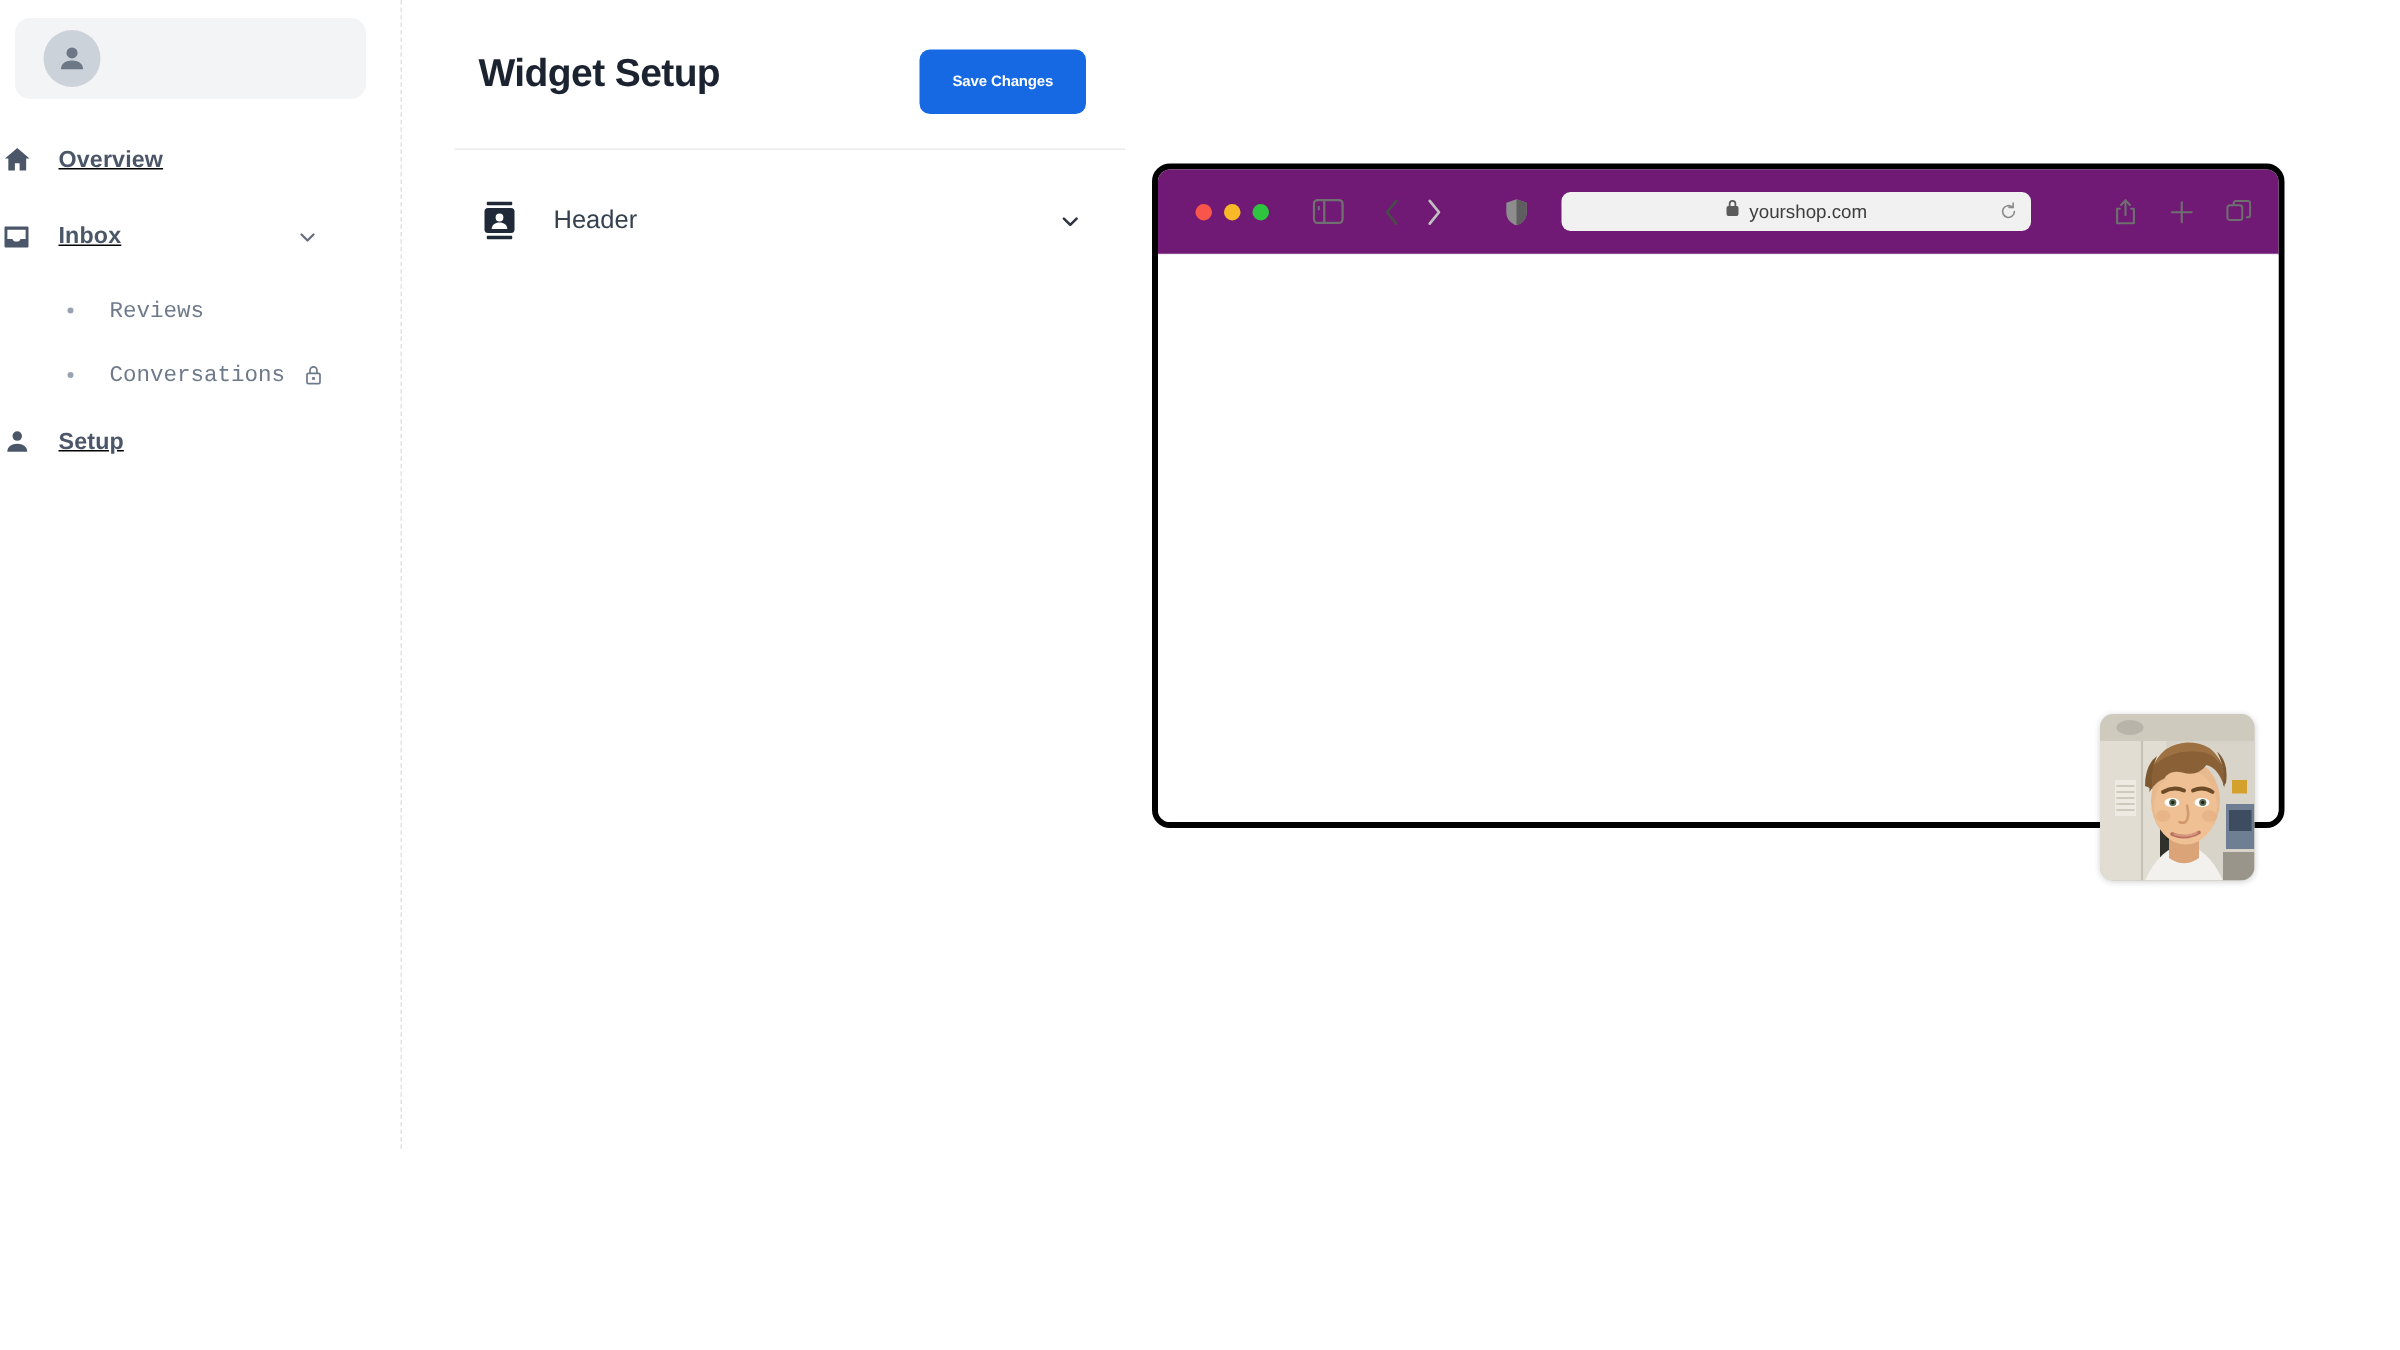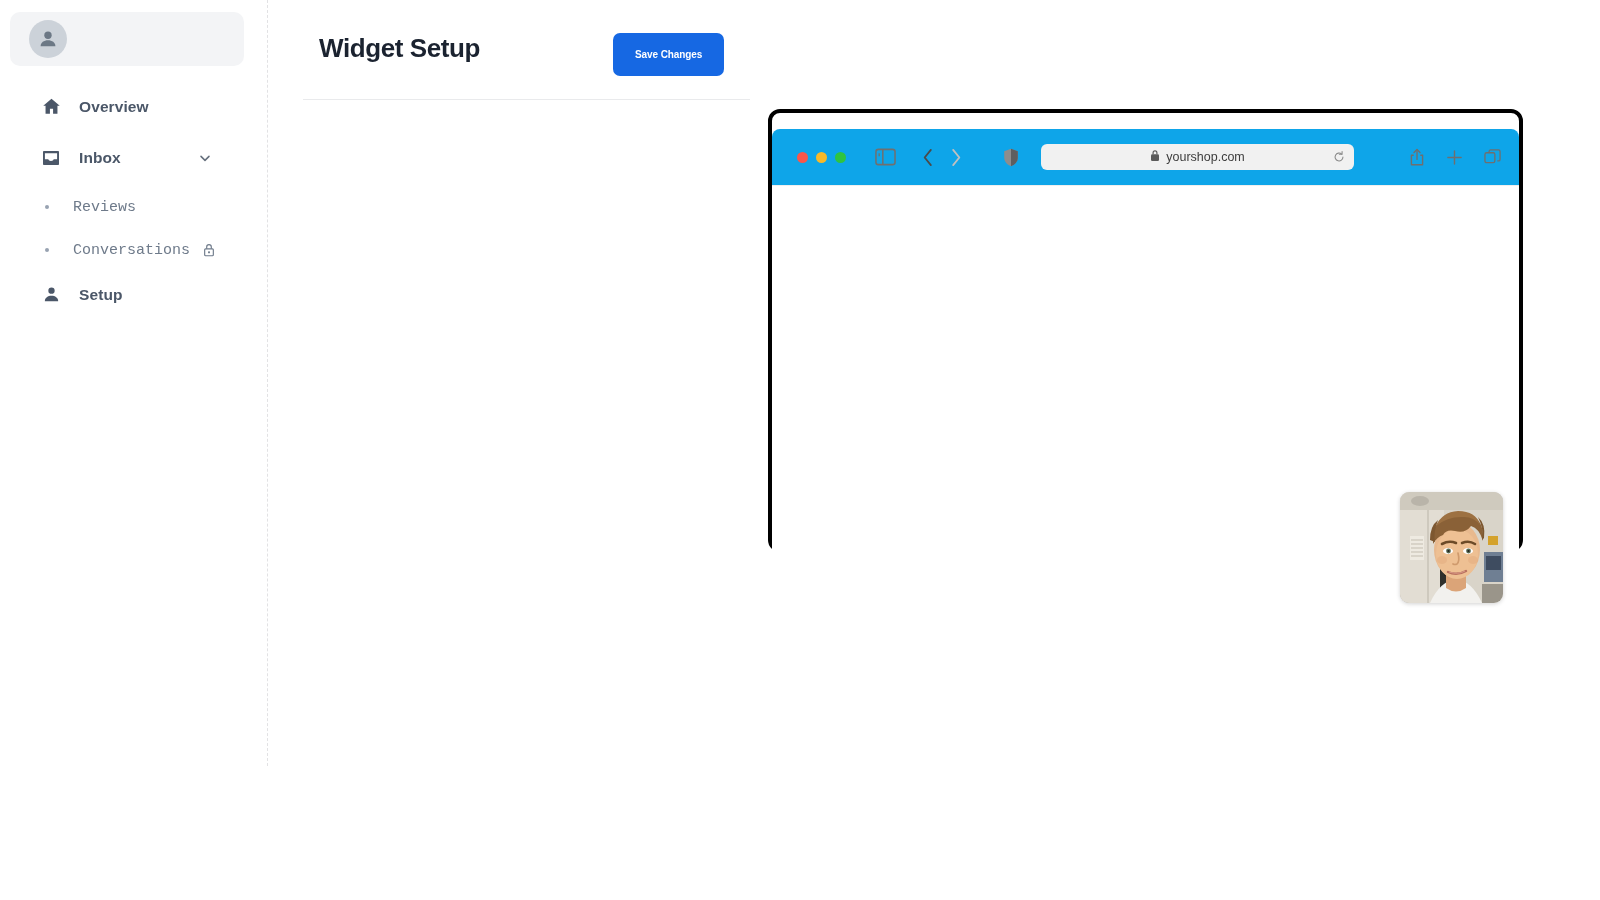--- a/index.html
+++ b/index.html
@@ -69,24 +69,24 @@
     left: 0;
     top: 88px;
     width: 268px;
   }
 
   .nav-item {
     position: relative;
     display: flex;
     align-items: center;
     height: 37px;
-    padding-left: 40px;
     margin-bottom: 14px;
     cursor: pointer;
     user-select: none;
+    text-decoration: underline;
   }
 
   .nav-item .nav-icon {
     width: 22px;
     height: 22px;
     display: flex;
     align-items: center;
     justify-content: center;
     flex: 0 0 auto;
   }
@@ -235,23 +235,22 @@
     border-radius: 12px;
     overflow: visible;
   }
 
   .browser-toolbar {
     position: relative;
     height: 57px;
     display: flex;
     align-items: center;
     border-bottom: 1px solid #efefef;
-    background: #0ea5e9;
+    background: #701a75;
     border-radius: 8px 8px 0 0;
-    margin-top: 16px;
   }
 
   .traffic-lights {
     display: flex;
     align-items: center;
     gap: 8px;
     margin-left: 25px;
   }
   .light { width: 11px; height: 11px; border-radius: 50%; }
   .light.red { background: #f9564b; }
@@ -404,20 +403,37 @@
   </aside>
 
   <main class="main">
 
     <h1 class="page-title">Widget Setup</h1>
 
     <button class="save-btn">Save Changes</button>
 
     <div class="section-rule"></div>
 
+    <div class="accordion-row">
+      <span class="acc-icon">
+        <svg width="24" height="26" viewBox="0 0 24 26" fill="#1f2937">
+          <rect x="3.5" y="0.5" width="17" height="2.3" rx="0.6"></rect>
+          <rect x="3.5" y="23.2" width="17" height="2.3" rx="0.6"></rect>
+          <rect x="2" y="4.6" width="20" height="16.8" rx="2.4"></rect>
+          <circle cx="12" cy="11" r="2.6" fill="#ffffff"></circle>
+          <path d="M6.8 18.6c0-2.6 2.4-4.2 5.2-4.2s5.2 1.6 5.2 4.2z" fill="#ffffff"></path>
+        </svg>
+      </span>
+      <span class="acc-label">Header</span>
+      <span class="acc-chevron">
+        <svg width="17" height="17" viewBox="0 0 24 24" fill="none" stroke="#2b3440" stroke-width="2.4" stroke-linecap="round" stroke-linejoin="round">
+          <polyline points="6,9.5 12,15.5 18,9.5"></polyline>
+        </svg>
+      </span>
+    </div>
 
     <div class="browser">
 
       <div class="browser-toolbar">
 
         <div class="traffic-lights">
           <span class="light red"></span>
           <span class="light yellow"></span>
           <span class="light green"></span>
         </div>

